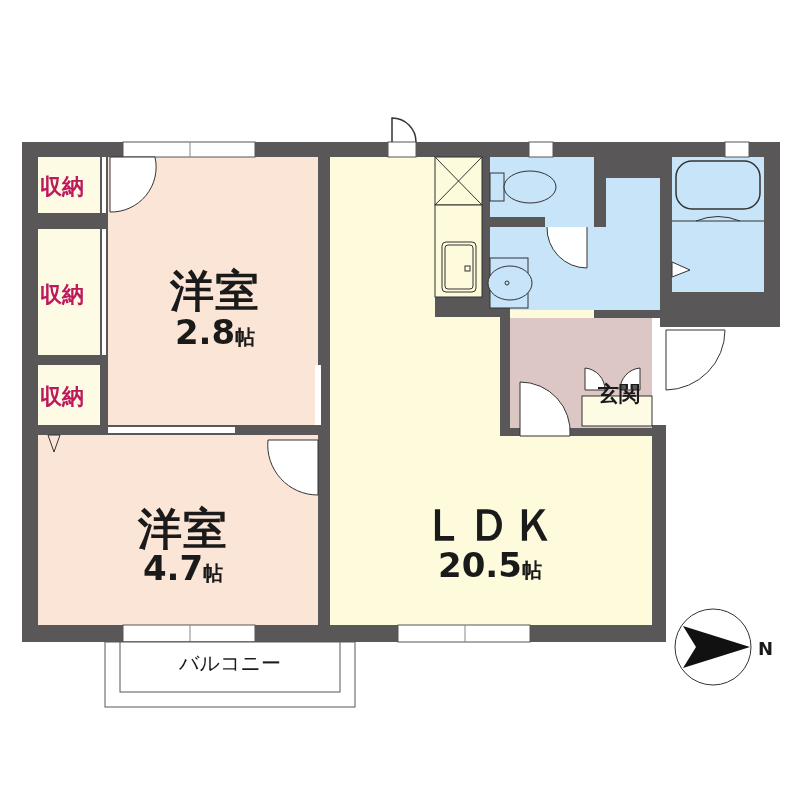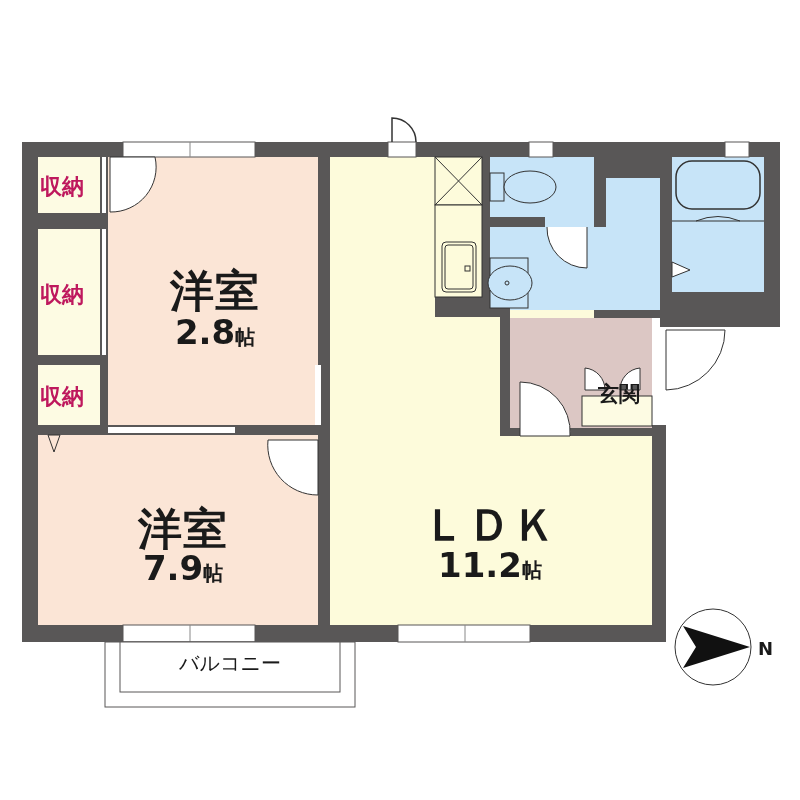--- a/index.html
+++ b/index.html
@@ -120,22 +120,22 @@
 <div class="storage-label" style="left:40px;top:280px;">収納</div>
 <div class="storage-label" style="left:40px;top:382px;">収納</div>
 
 <div class="label jp-name" style="left:160px;top:262px;width:110px;">洋室</div>
 <div class="label size" style="left:150px;top:312px;width:130px;">
   <span>2.8</span><small>帖</small>
 </div>
 
 <div class="label jp-name" style="left:128px;top:500px;width:110px;">洋室</div>
 <div class="label size" style="left:118px;top:548px;width:130px;">
-  <span>7.9</span><small>帖</small>
+  <span>4.7</span><small>帖</small>
 </div>
 
 <div class="label jp-name" style="left:420px;top:496px;width:140px;font-weight:bold;">ＬＤＫ</div>
 <div class="label size" style="left:415px;top:545px;width:150px;">
-  <span>11.2</span><small>帖</small>
+  <span>20.5</span><small>帖</small>
 </div>
 
 <div class="label" style="left:598px;top:332px;font-size:21px;margin-top:48px;">玄関</div>
 <div class="label" style="left:140px;top:650px;width:180px;font-size:20px;font-weight:normal;">バルコニー</div>
 
 </body></html>

